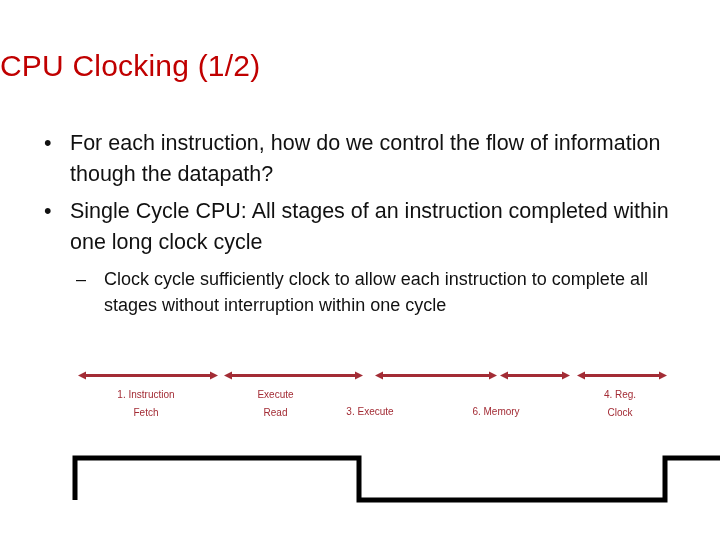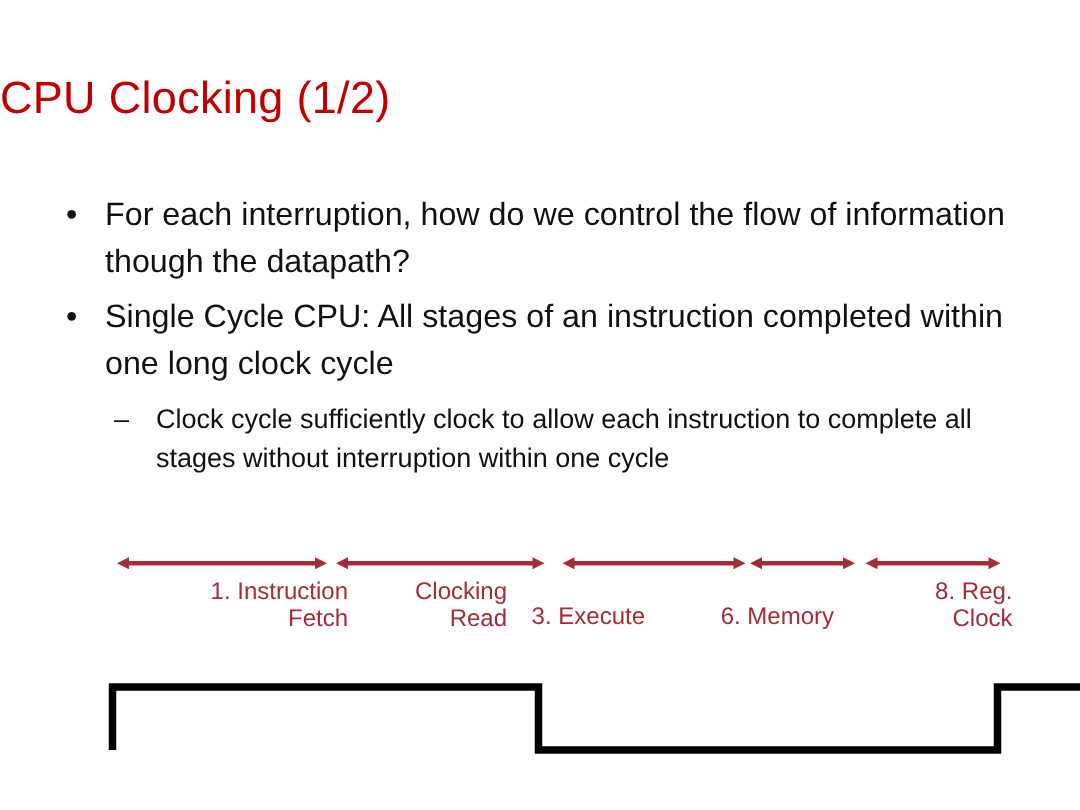--- a/index.html
+++ b/index.html
@@ -90,23 +90,23 @@
 
   .stage-arrow {
     position: absolute;
     height: 11px;
   }
   .stage-arrow svg { display: block; }
 
   .stage-label {
     position: absolute;
     color: #A32C35;
-    font-size: 16px;
+    font-size: 10px;
     line-height: 18px;
-    text-align: right;
+    text-align: center;
     font-family: "Liberation Sans", sans-serif;
   }
 
   #clock-wave {
     position: absolute;
     left: 0;
     top: 90px;
     width: 720px;
     height: 90px;
   }
@@ -114,21 +114,21 @@
 </style>
 </head>
 <body>
 
 <div id="slide-title">CPU Clocking (1/2)</div>
 
 <div id="body-block">
 
   <div class="bullet-l1" id="bullet-1">
     <span class="marker">•</span>
-    <span class="bullet-text">For each interruption, how do we control the flow of information though the datapath?</span>
+    <span class="bullet-text">For each instruction, how do we control the flow of information though the datapath?</span>
   </div>
 
   <div class="bullet-l1" id="bullet-2">
     <span class="marker">•</span>
     <span class="bullet-text">Single Cycle CPU: All stages of an instruction completed within one long clock cycle</span>
   </div>
 
   <div class="bullet-l2" id="bullet-3">
     <span class="marker">–</span>
     <span class="bullet-text">Clock cycle sufficiently clock to allow each instruction to complete all stages without interruption within one cycle</span>
@@ -177,34 +177,34 @@
       <polygon points="90,5.5 82,1.5 82,9.5" fill="#A32C35"></polygon>
     </svg>
   </div>
 
   <div class="stage-label" style="left:60px; top:26px; width:172px;">
     <div>1. Instruction</div>
     <div>Fetch</div>
   </div>
 
   <div class="stage-label" style="left:213px; top:26px; width:125px;">
-    <div>Clocking</div>
+    <div>Execute</div>
     <div>Read</div>
   </div>
 
   <div class="stage-label" style="left:310px; top:43px; width:120px;">
     <div>3. Execute</div>
   </div>
 
   <div class="stage-label" style="left:436px; top:43px; width:120px;">
     <div>6. Memory</div>
   </div>
 
   <div class="stage-label" style="left:565px; top:26px; width:110px;">
-    <div>8. Reg.</div>
+    <div>4. Reg.</div>
     <div>Clock</div>
   </div>
 
   <div id="clock-wave">
     <svg width="720" height="90" viewBox="0 0 720 90">
       <polyline points="75,50 75,8 359,8 359,50 665,50 665,8 720,8" fill="none" stroke="#000000" stroke-width="5" stroke-linejoin="miter" stroke-linecap="butt"></polyline>
     </svg>
   </div>
 
 </div>

